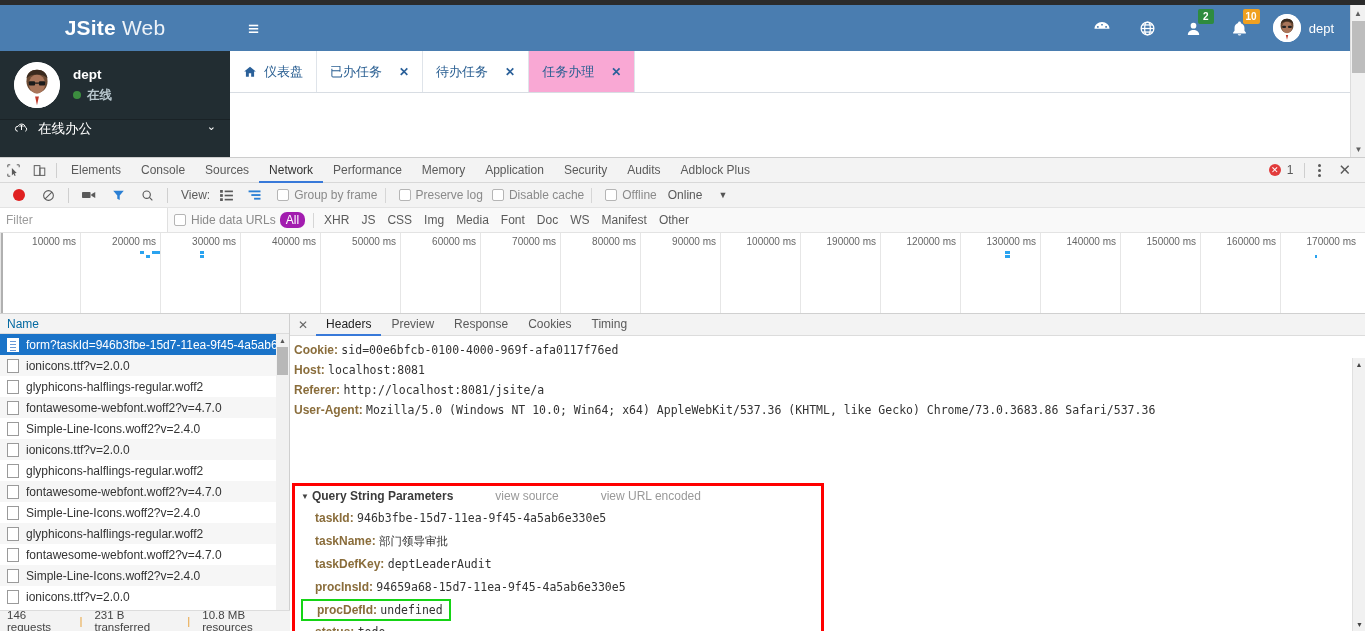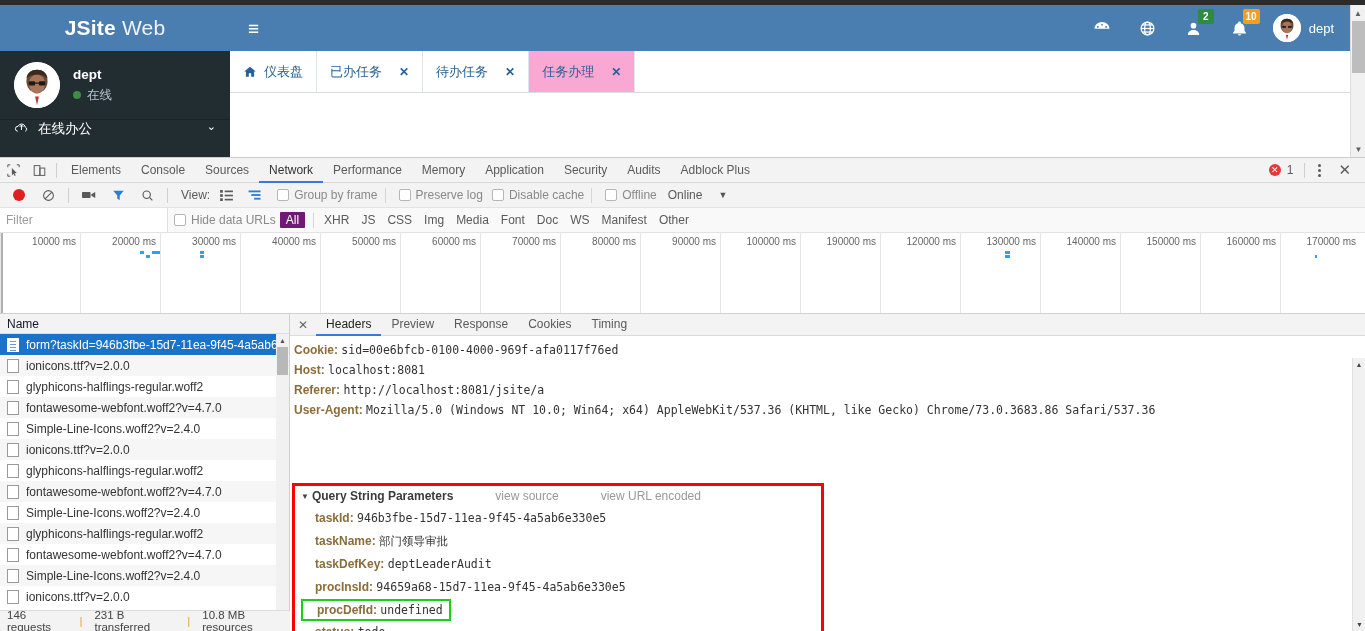--- a/index.html
+++ b/index.html
@@ -34,21 +34,21 @@
   .badge.orange { background:#f0a020; }
   .hdr-user { display:flex; align-items:center; gap:8px; padding-left:10px; }
   .hdr-avatar { width:28px; height:28px; border-radius:50%; overflow:hidden; background:#fff; }
   .hdr-name { color:#fff; font-size:13px; }
 
   .sidebar { position:absolute; left:0; top:51px; width:230px; height:106px; background:#222d32; }
   .side-user { display:flex; align-items:center; height:68px; padding-left:14px; gap:13px; }
   .side-avatar { width:46px; height:46px; border-radius:50%; overflow:hidden; background:#fff; flex:none; }
   .side-meta { display:flex; flex-direction:column; gap:5px; }
   .side-name { color:#fff; font-size:13.5px; font-weight:bold; }
-  .side-status { display:flex; align-items:center; gap:6px; color:#b8c7ce; font-size:12.5px; }
+  .side-status { display:flex; align-items:center; gap:6px; color:#b8c7ce; font-size:12.5px;font-weight:bold; }
   .dot-green { width:8px; height:8px; border-radius:50%; background:#3c8d3f; display:inline-block; }
   .side-menu { height:38px; display:flex; align-items:flex-start; padding:0 14px; color:#fff; font-size:13.5px;
      border-top:1px solid #1a2226; }
   .side-menu .mi { margin-right:9px; display:flex; }
   .side-menu .chev { margin-left:auto; font-size:11px; color:#fff; }
 
   .tabstrip { position:absolute; left:230px; top:51px; width:1120px; height:42px; background:#fff;
      border-bottom:1px solid #d8dde3; display:flex; align-items:flex-end; }
   .tab { height:41px; display:flex; align-items:center; gap:7px; padding:0 13px;
      border-right:1px solid #dfe4ea; font-size:13px; color:#2a5f92; white-space:nowrap; background:#fff;}
@@ -89,34 +89,34 @@
   .cbx { width:12px; height:12px; border:1px solid #b5b5b5; background:#fff; display:inline-block; border-radius:2px;}
   .lbl { font-size:12px; color:#5a5a5a; margin-left:6px; }
   .online-sel { display:flex; align-items:center; gap:16px; margin-left:8px; font-size:12px; color:#5a5a5a;}
   .caret { font-size:9px; color:#555; }
 
   .dt-filterbar { height:25px; display:flex; align-items:center; border-bottom:1px solid #e3e3e3; background:#f9f9f9; }
   .filt-input { width:168px; height:24px; border:none; border-right:1px solid #e0e0e0; background:#fff;
      font-size:12px; color:#333; padding:0 6px; outline:none; font-family:"Liberation Sans", sans-serif; }
   .filt-input::placeholder { color:#9b9b9b; }
   .ftype { padding:0 6px; font-size:12px; color:#5a5a5a; white-space:nowrap; }
-  .ftype.sel { background:#701a75; color:#fff; border-radius:1px; padding:1px 6px; margin:16px 4px; }
+  .ftype.sel { background:#a21caf; color:#fff; border-radius:7px; padding:1px 6px; margin:16px 4px; }
   .vline { width:1px; height:15px; background:#d6d6d6; margin:0 4px; }
 
   
   .timeline { position:relative; height:81px; border-bottom:1px solid #d0d0d0; background:#fff; overflow:hidden; }
   .tl-cell { position:absolute; top:0; height:81px; border-left:1px solid #e6e6e6; }
   .tl-label { position:absolute; top:3px; right:4px; font-size:10px; color:#666; white-space:nowrap; }
   .tl-left { position:absolute; left:0; top:0; width:3px; height:81px; background:#b0b0b0; }
   .tl-mark { position:absolute; height:3px; background:#2aa3ef; top:18px; }
 
   
   .dt-main { display:flex; height:calc(474px - 25px - 25px - 25px - 82px); }
   .reqpane { width:290px; border-right:1px solid #cfcfcf; display:flex; flex-direction:column; background:#fff; position:relative; }
-  .reqhead { height:20px; line-height:20px; font-size:12px; color:#0f172a; padding-left:7px;
+  .reqhead { height:20px; line-height:20px; font-size:12px; color:#0369a1; padding-left:7px;
       background:#f3f3f3; border-bottom:1px solid #dcdcdc; }
   .reqlist { flex:1; overflow:hidden; position:relative; }
   .rrow { height:21px; display:flex; align-items:center; gap:7px; padding-left:7px; font-size:12px; color:#333;
       white-space:nowrap; overflow:hidden; }
   .rrow:nth-child(even) { background:#f6f6f6; }
   .rrow.sel { background:#1a73c8; color:#fff; }
   .ricon { width:12px; height:14px; border:1px solid #9a9a9a; background:#fff; flex:none; }
   .rrow.sel .ricon { border-color:#fff; background:#fff; position:relative; }
   .rrow.sel .ricon::after { content:""; position:absolute; left:2px; top:2px; right:2px; height:1px;
       box-shadow:0 0 0 0 #5a8fd0, 0 3px 0 0 #6b9ad6, 0 6px 0 0 #6b9ad6, 0 9px 0 0 #6b9ad6; background:#6b9ad6;}

